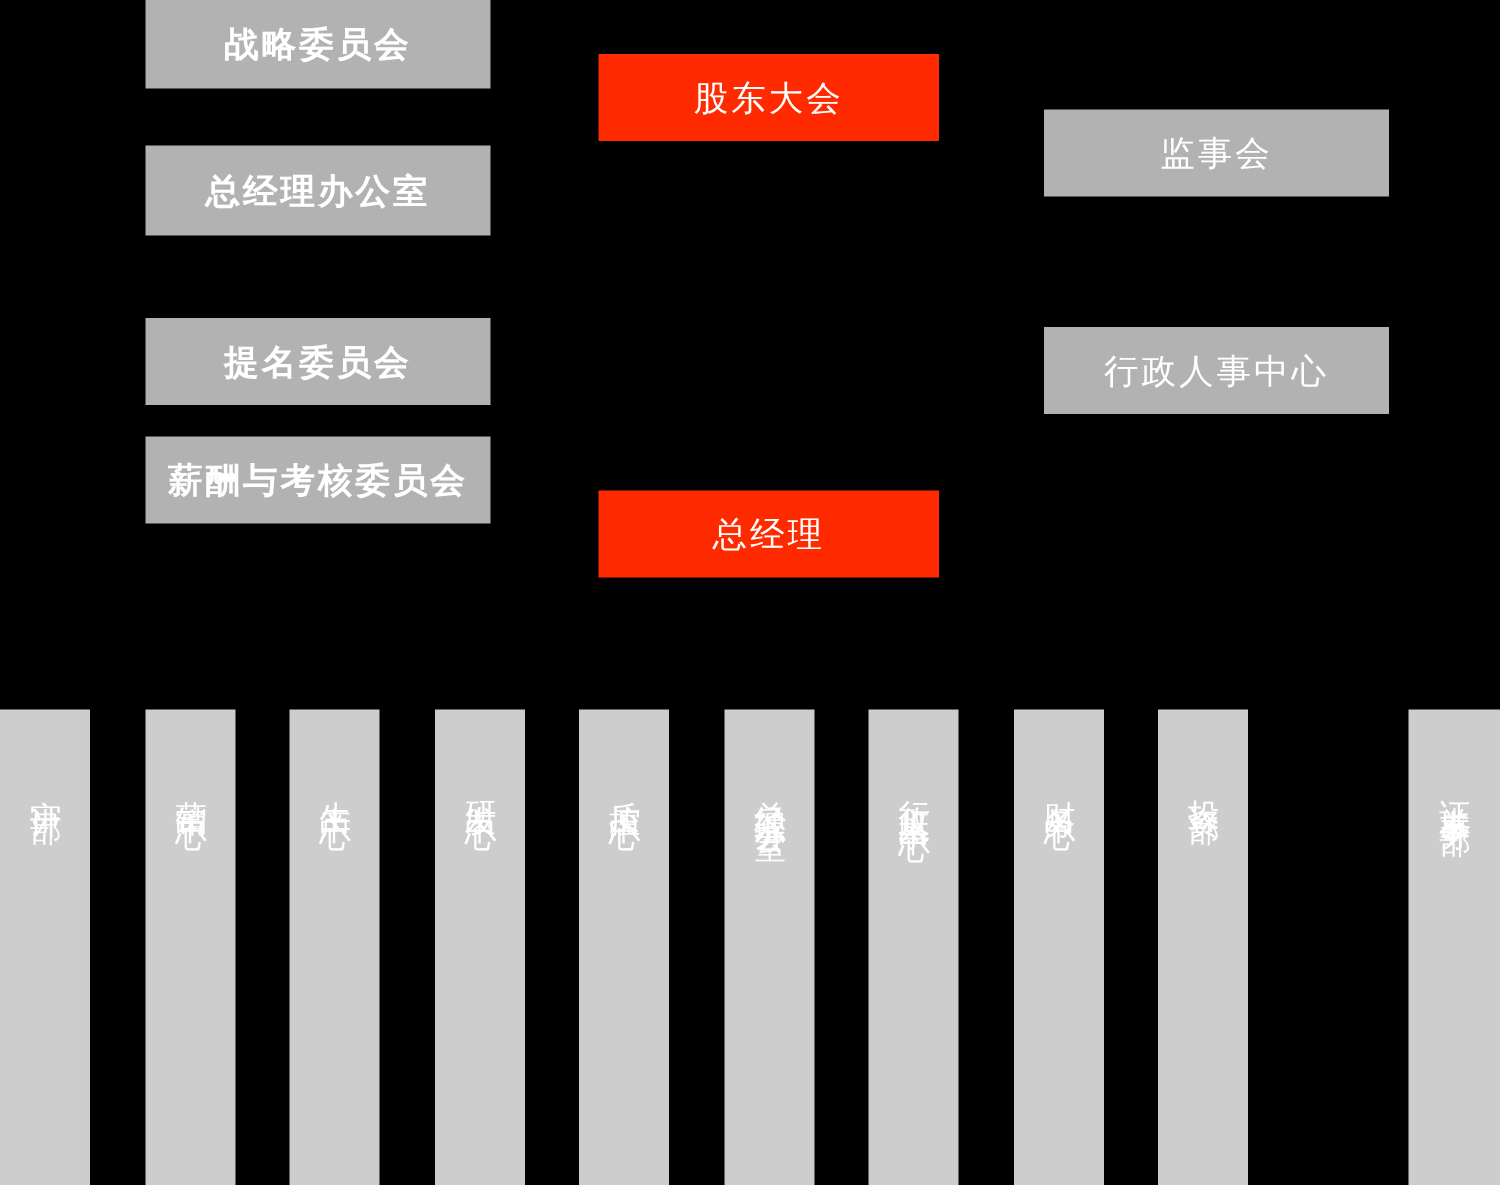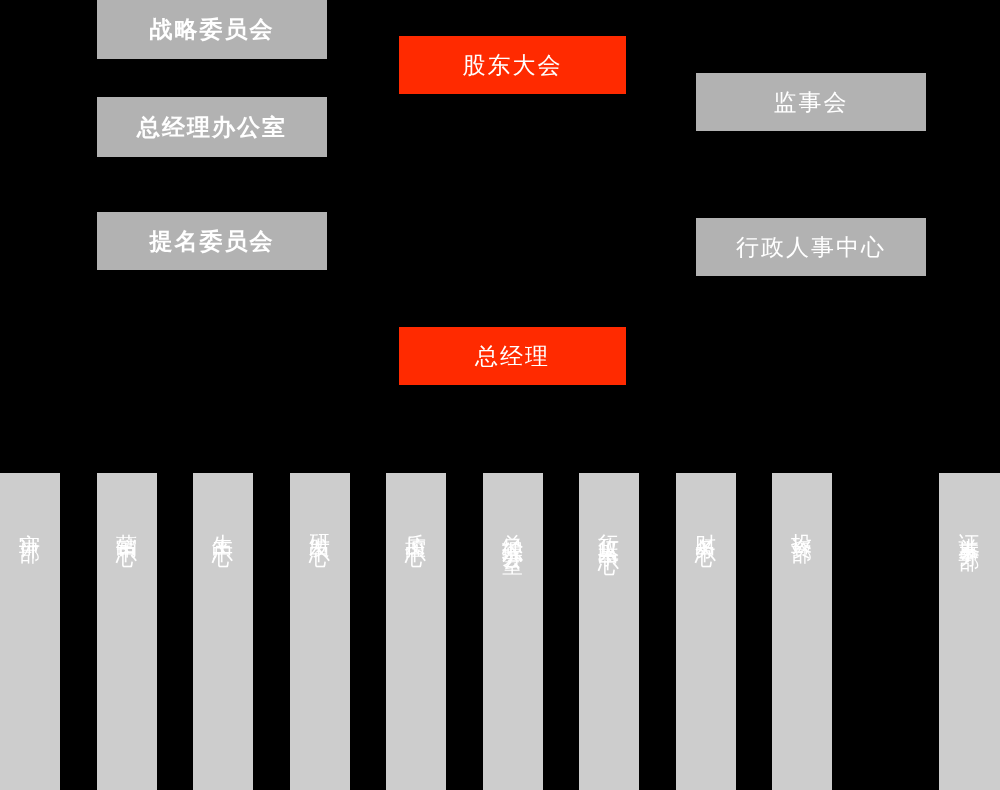--- a/index.html
+++ b/index.html
@@ -79,20 +79,21 @@
   .d9 { left: 939px; width: 61px; }
 </style>
 </head>
 <body>
 
 <div class="stage">
 
   <div class="node gray committee c0">战略委员会</div>
   <div class="node gray committee c1">总经理办公室</div>
   <div class="node gray committee c2">提名委员会</div>
+  <div class="node gray committee c3">薪酬与考核委员会</div>
 
   <div class="node red chain r0">股东大会</div>
   <div class="node gray superv s0">监事会</div>
 
   <div class="node red chain r2">总经理</div>
   <div class="node gray superv s1">行政人事中心</div>
 
   <div class="dept d0">
     <span class="vlabel">审计部</span>
   </div>

